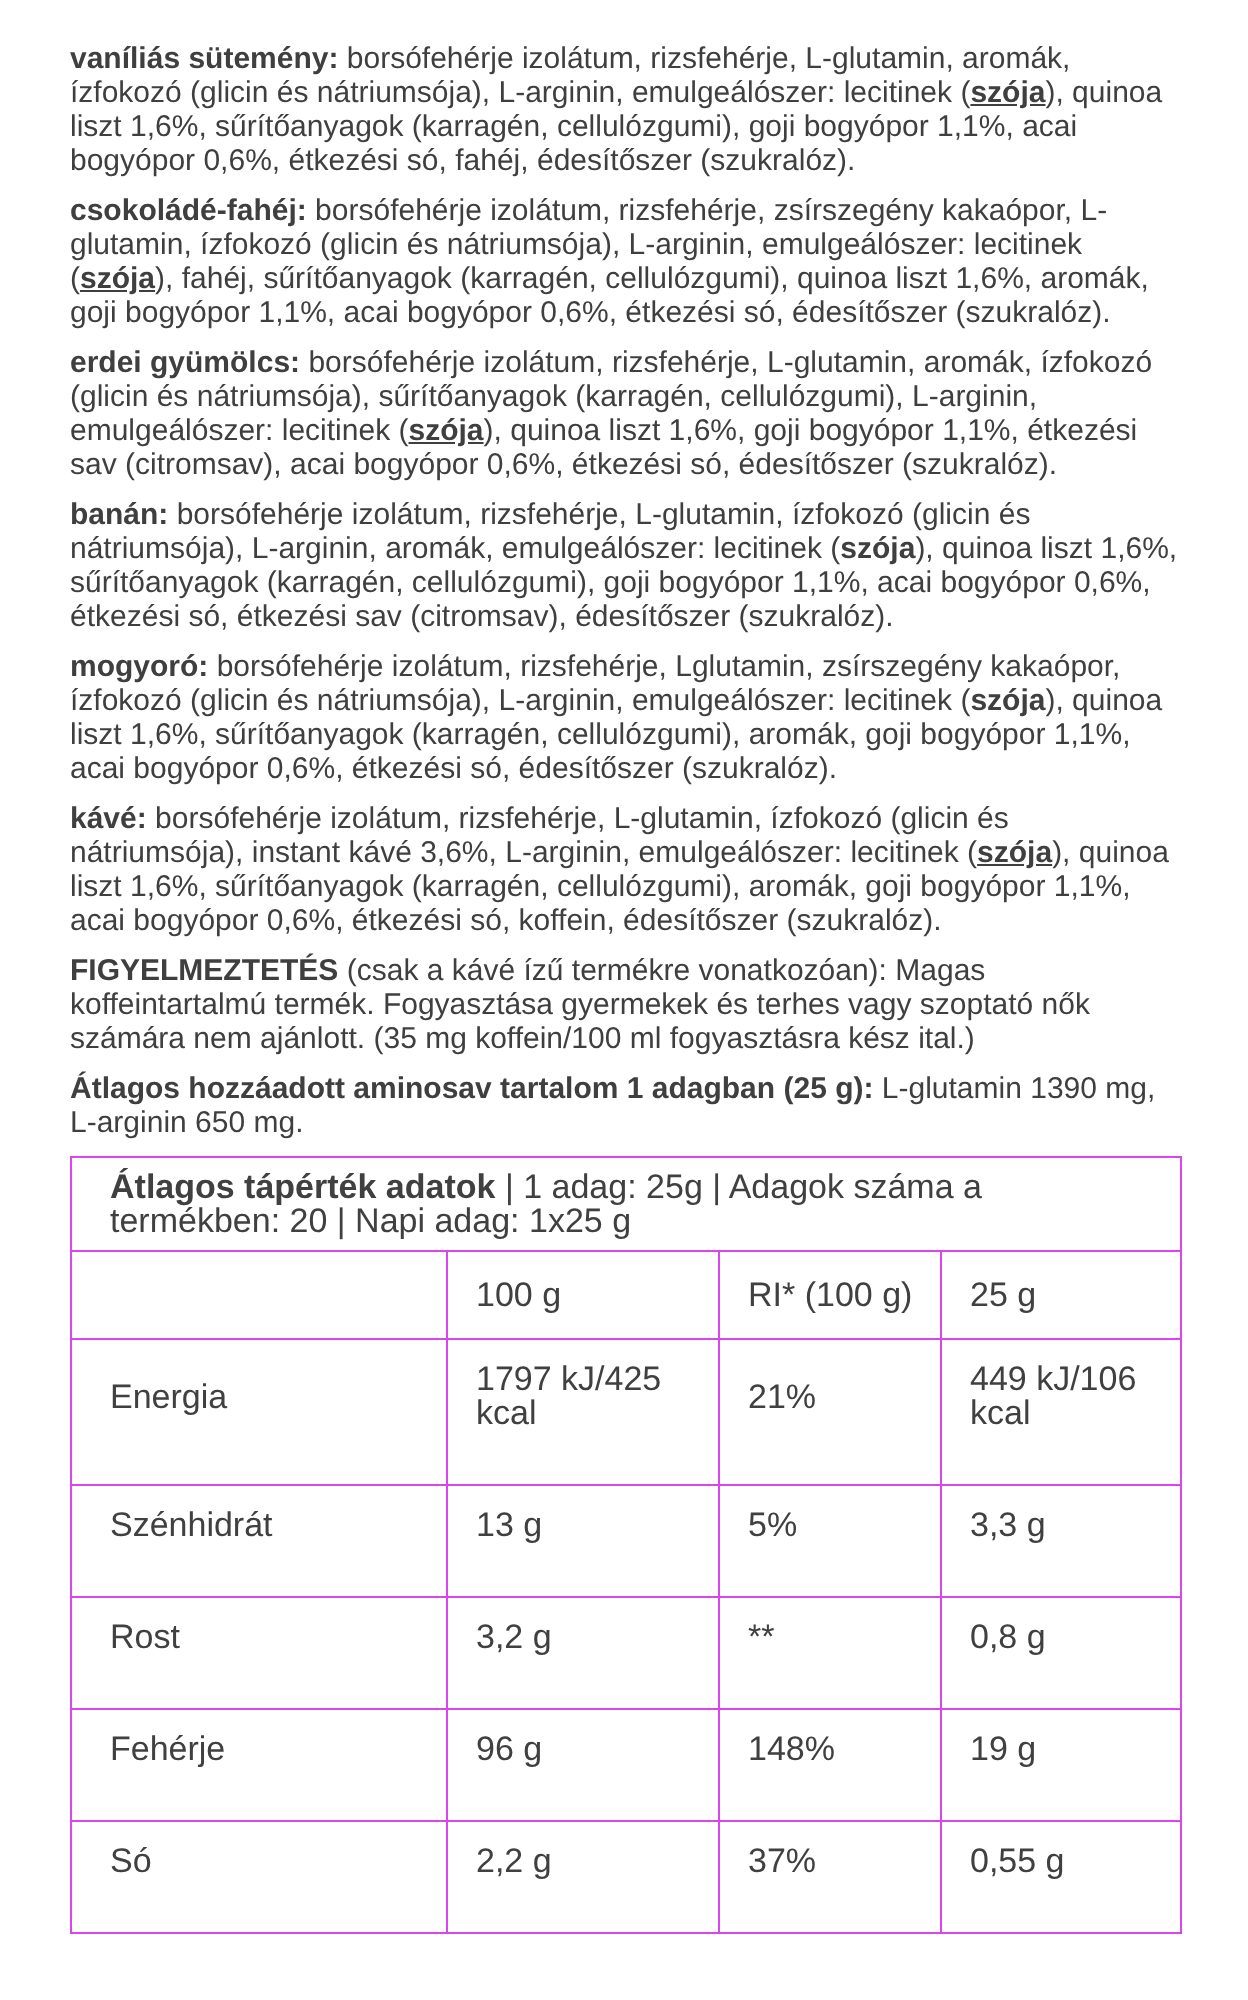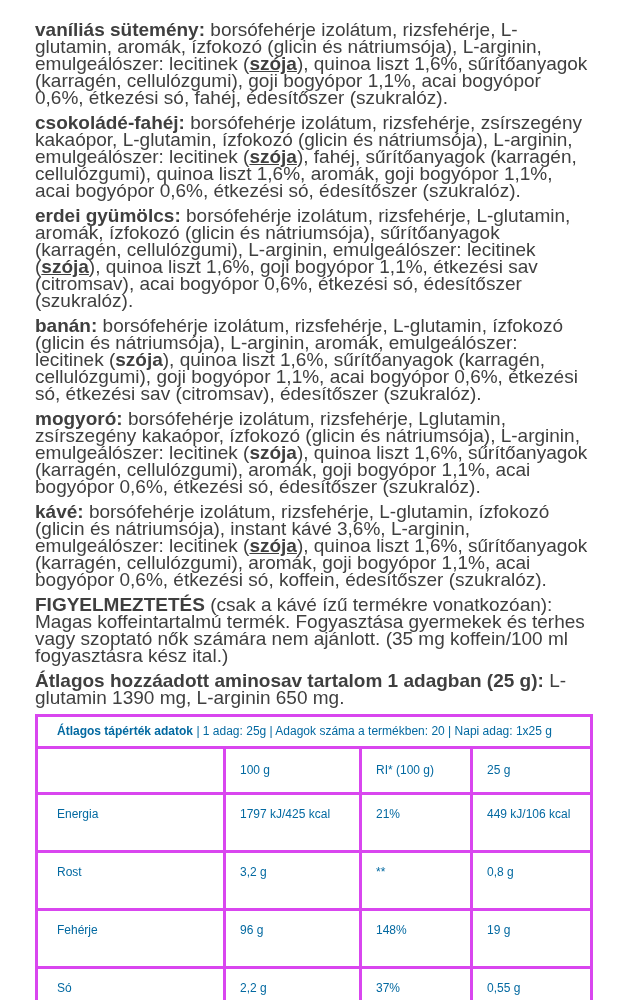--- a/index.html
+++ b/index.html
@@ -7,38 +7,38 @@
   body {
     width: 624px;
     height: 1000px;
     background: #ffffff;
     font-family: "Liberation Sans", sans-serif;
     color: #3f3f3f;
     overflow: hidden;
   }
   .page { padding: 21px 34px 0 35px; }
   p.text {
-    font-size: 19px;
+    font-size: 15px;
     line-height: 17px;
     margin: 0 0 8px 0;
   }
   b { font-weight: 700; }
   .u { text-decoration: underline; }
   table.nutrition {
     width: 555px;
     border-collapse: collapse;
     margin-top: 6px;
     table-layout: fixed;
   }
   table.nutrition td {
-    border: 3px solid #d946ef;
-    font-size: 12px;
+    border: 1px solid #d946ef;
+    font-size: 17px;
     line-height: 17px;
     vertical-align: middle;
-    color: #0369a1;
+    color: #404040;
   }
   td.t-title { padding: 6px 14px 6px 19px; }
   td.t-head { font-weight: 400; padding: 13px 6px 13px 14px; }
   td.t-cell { padding: 11px 6px 27px 14px; }
   td.first { padding-left: 19px; }
 </style>
 </head>
 <body>
 
 <div class="page">
@@ -77,20 +77,26 @@
         <td class="t-head">RI* (100 g)</td>
         <td class="t-head">25 g</td>
       </tr>
       <tr>
         <td class="t-cell first">Energia</td>
         <td class="t-cell">1797 kJ/425 kcal</td>
         <td class="t-cell">21%</td>
         <td class="t-cell">449 kJ/106 kcal</td>
       </tr>
       <tr>
+        <td class="t-cell first">Szénhidrát</td>
+        <td class="t-cell">13 g</td>
+        <td class="t-cell">5%</td>
+        <td class="t-cell">3,3 g</td>
+      </tr>
+      <tr>
         <td class="t-cell first">Rost</td>
         <td class="t-cell">3,2 g</td>
         <td class="t-cell">**</td>
         <td class="t-cell">0,8 g</td>
       </tr>
       <tr>
         <td class="t-cell first">Fehérje</td>
         <td class="t-cell">96 g</td>
         <td class="t-cell">148%</td>
         <td class="t-cell">19 g</td>

